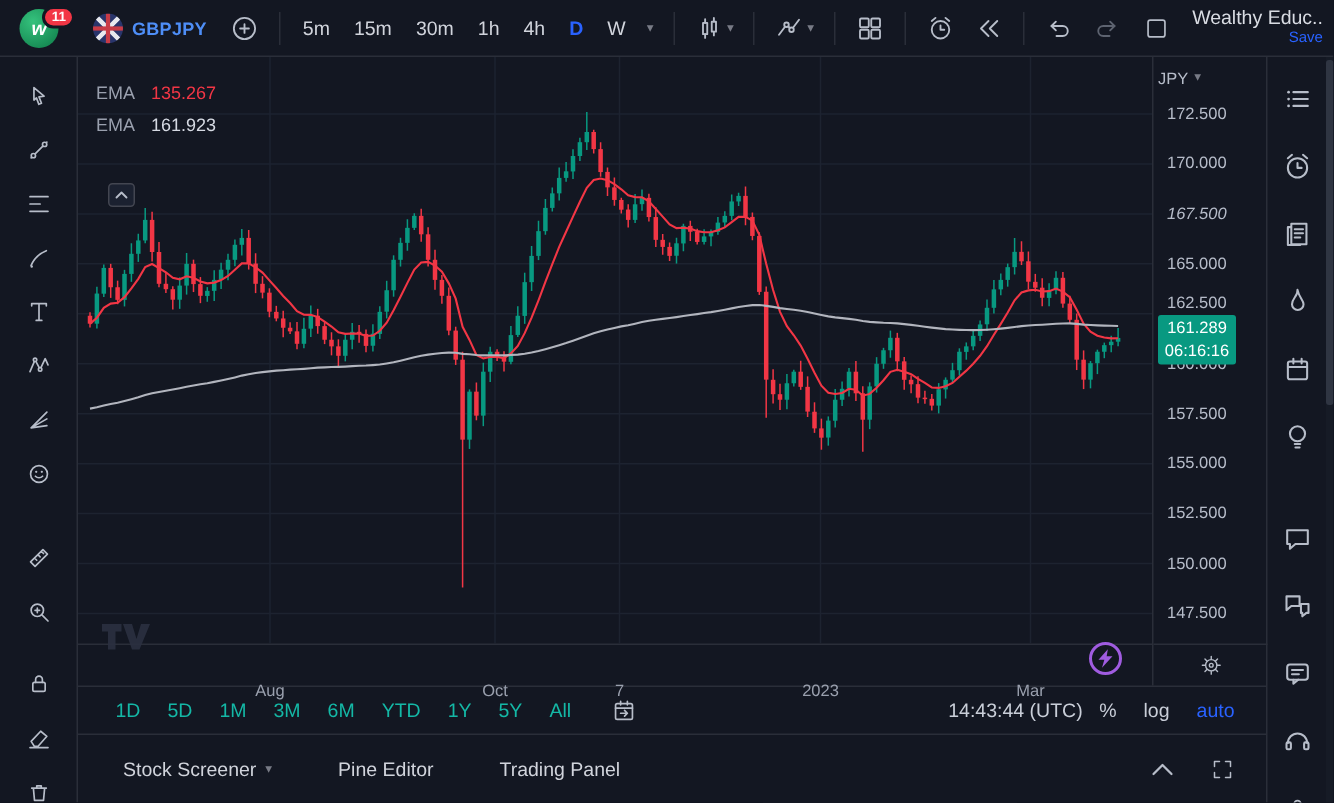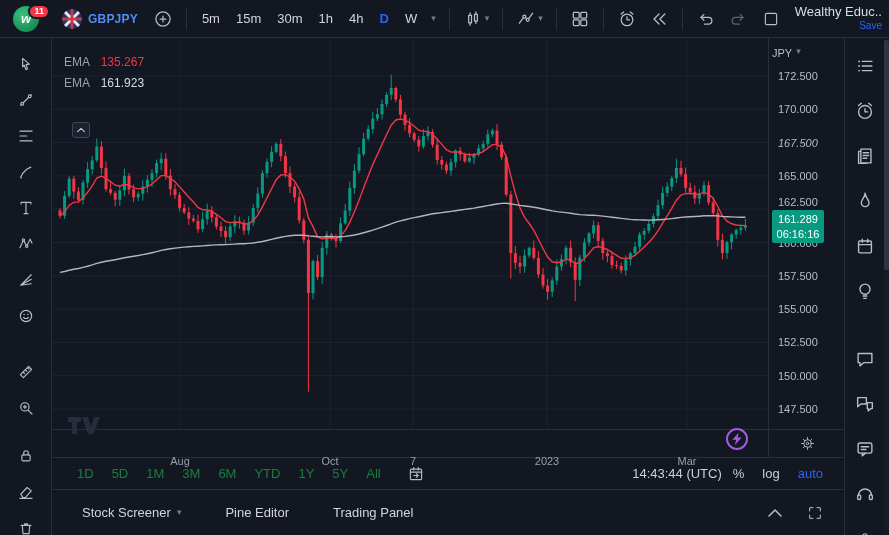--- a/index.html
+++ b/index.html
@@ -60,21 +60,21 @@
      font-size:11px;color:#b6bcc9;}
   .axis-currency{position:absolute;top:9px;left:3px;display:flex;gap:4px;cursor:pointer;}
   .price-tick{position:absolute;left:9px;line-height:12px;}
   .price-badge{position:absolute;left:3px;width:52px;background:var(--badge,#089981);color:#fff;border-radius:2px;
      text-align:center;line-height:1.3;padding:2px 0;z-index:4;}
   .axis-corner{position:absolute;left:0;right:0;bottom:0;height:28px;border-top:1px solid var(--border,#2a2e39);
      box-sizing:border-box;display:flex;align-items:center;justify-content:center;}
   
   .range-bar{height:32px;flex:0 0 32px;border-top:1px solid var(--border,#2a2e39);box-sizing:border-box;
      display:flex;align-items:center;padding:0 14px 0 18px;gap:4px;font-size:13px;color:#c9ced8;}
-  .range-btn{background:none;border:none;color:#15803d;font-size:13px;padding:3px 7px;cursor:pointer;border-radius:3px;}
+  .range-btn{background:none;border:none;color:#14b8a6;font-size:13px;padding:3px 7px;cursor:pointer;border-radius:3px;}
   .goto-btn{margin-left:10px;}
   .clock{margin-left:auto;color:#c9ced8;}
   .scale-btn{background:none;border:none;color:#c9ced8;font-size:13px;padding:3px 7px;cursor:pointer;}
   .scale-btn.blue{color:var(--accent,#2962ff);}
   
   .bottom-panel{flex:1;border-top:1px solid var(--border,#2a2e39);box-sizing:border-box;display:flex;align-items:center;
      padding:0 16px 0 18px;gap:20px;font-size:13px;}
   .bp-tab{background:none;border:none;color:#d1d4dc;font-size:13px;padding:6px 12px;cursor:pointer;display:flex;
      align-items:center;gap:6px;white-space:nowrap;}
   .bp-icons{margin-left:auto;display:flex;gap:14px;align-items:center;}

